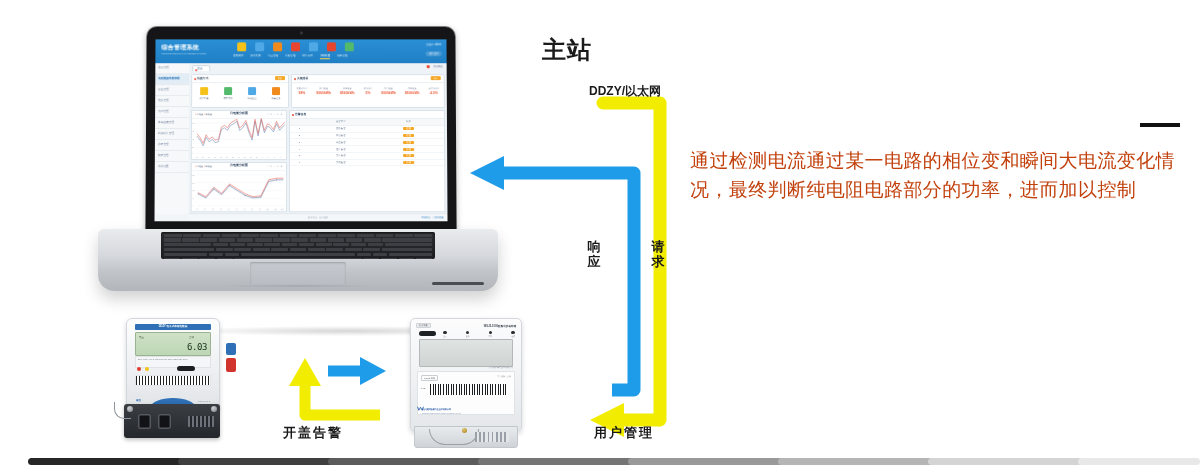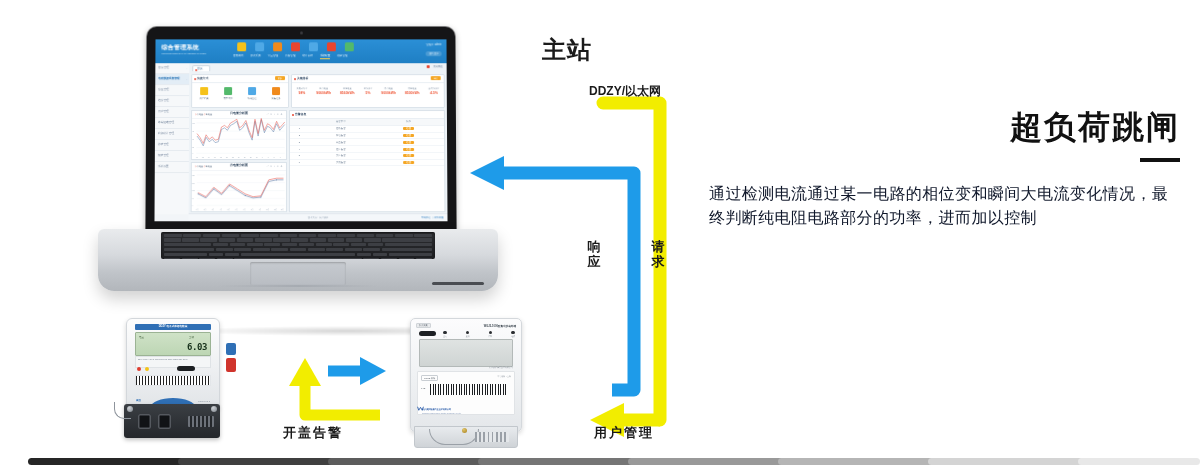--- a/index.html
+++ b/index.html
@@ -157,21 +157,21 @@
   }
   .meter-cap{position:absolute;left:8px;top:5px;right:8px;height:6px;background:#2f6fb5;border-radius:1px;}
   .meter-cap b{display:block;color:#fff;font-size:2.6px;text-align:center;line-height:6px;white-space:nowrap;}
   .lcd{
     position:absolute;left:8px;top:13px;right:8px;height:22px;
     background:linear-gradient(180deg,#cfe2c7 0%,#bdd6b4 100%);
     border:1px solid #9bb394;border-radius:1px;
   }
   .lcd .lbl{position:absolute;left:3px;top:2px;font-size:2.6px;color:#3f5c3a;white-space:nowrap;}
   .lcd .lbl2{position:absolute;right:16px;top:2px;font-size:2.6px;color:#3f5c3a;white-space:nowrap;}
-  .lcd .val{position:absolute;right:3px;bottom:3px;font-size:9px;font-weight:bold;color:#16301a;
+  .lcd .val{position:absolute;right:3px;bottom:3px;font-size:9px;font-weight:normal;color:#16301a;
     font-family:"DejaVu Sans Mono","Liberation Mono",monospace;letter-spacing:-.4px;white-space:nowrap;}
   .meter-spec{position:absolute;left:8px;top:37px;right:8px;height:8px;background:#f4f6f7;
     border:1px solid #dfe3e6;font-size:2px;color:#7a8490;padding:1px 2px;line-height:1.5;overflow:hidden;}
   .leds{position:absolute;left:10px;top:48px;display:flex;gap:4px;align-items:center;}
   .leds i{width:4px;height:4px;border-radius:50%;display:block;}
   .led-r{background:#e03b2f;}
   .led-y{background:#f2c318;}
   .meter-win{position:absolute;right:24px;top:47px;width:18px;height:5px;background:#1c1f22;border-radius:3px;}
   .barcode{position:absolute;left:8px;top:56px;right:8px;height:9px;background:#fff;border:1px solid #e3e6e9;
     background-image:repeating-linear-gradient(90deg,#222 0 1px,transparent 1px 3px);background-size:auto 100%;}
@@ -256,21 +256,21 @@
   .lbl-ji{position:absolute;left:283px;top:424px;font-size:13px;font-weight:bold;color:#1a1a1a;
     letter-spacing:2px;white-space:nowrap;}
   .lbl-cai{position:absolute;left:594px;top:424px;font-size:13px;font-weight:bold;color:#1a1a1a;
     letter-spacing:2px;white-space:nowrap;}
 
   
   .right-wrap{position:absolute;left:690px;top:110px;width:490px;}
   .rt-title{text-align:right;font-size:32px;font-weight:bold;color:#111;letter-spacing:2px;
     line-height:1.1;white-space:nowrap;}
   .rt-rule{margin:13px 0 0 auto;width:40px;height:4px;background:#111;}
-  .rt-body{margin-top:20px;font-size:16px;line-height:1.5;color:#0f172a;letter-spacing:.4px;margin-left:19px;}
+  .rt-body{margin-top:20px;font-size:19px;line-height:1.5;color:#c2410c;letter-spacing:.4px;}
 
   
   .bars{position:absolute;left:0;bottom:10px;width:1200px;height:7px;}
   .bar{position:absolute;height:7px;border-radius:4px;}
 </style>
 </head>
 <body>
 
 <div class="stage">
 
@@ -746,21 +746,20 @@
   </svg>
 
   <div class="lbl-main">主站</div>
   <div class="lbl-gprs">DDZY/以太网</div>
   <div class="lbl-resp">响应</div>
   <div class="lbl-req">请求</div>
   <div class="lbl-ji">开盖告警</div>
   <div class="lbl-cai">用户管理</div>
 
   <div class="right-wrap">
-    <div class="rt-title">超负荷跳闸</div>
     <div class="rt-rule"></div>
     <div class="rt-body">通过检测电流通过某一电路的相位变和瞬间大电流变化情况，最终判断纯电阻电路部分的功率，进而加以控制</div>
   </div>
 
   <div class="bars">
     <span class="bar" style="left:28px;width:168px;background:#262626"></span>
     <span class="bar" style="left:178px;width:168px;background:#3f3f3f"></span>
     <span class="bar" style="left:328px;width:168px;background:#5c5c5c"></span>
     <span class="bar" style="left:478px;width:168px;background:#757575"></span>
     <span class="bar" style="left:628px;width:168px;background:#999999"></span>

